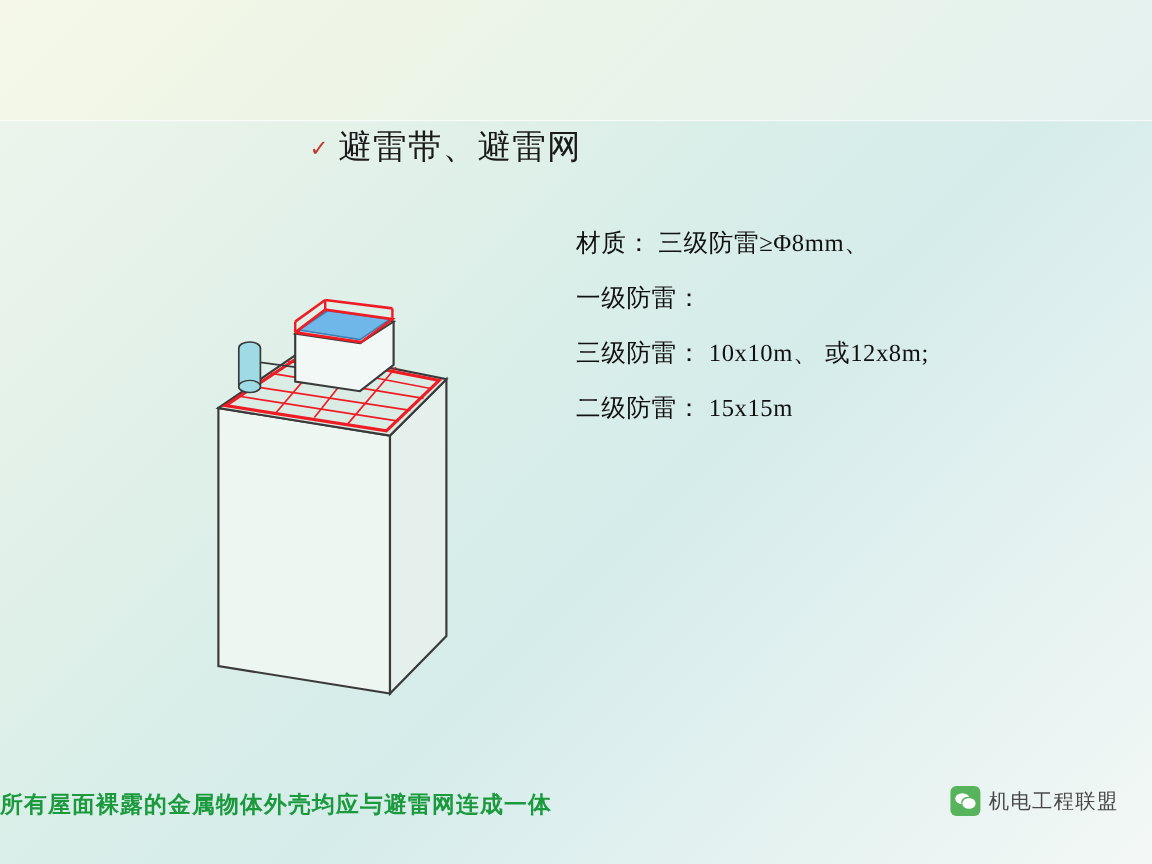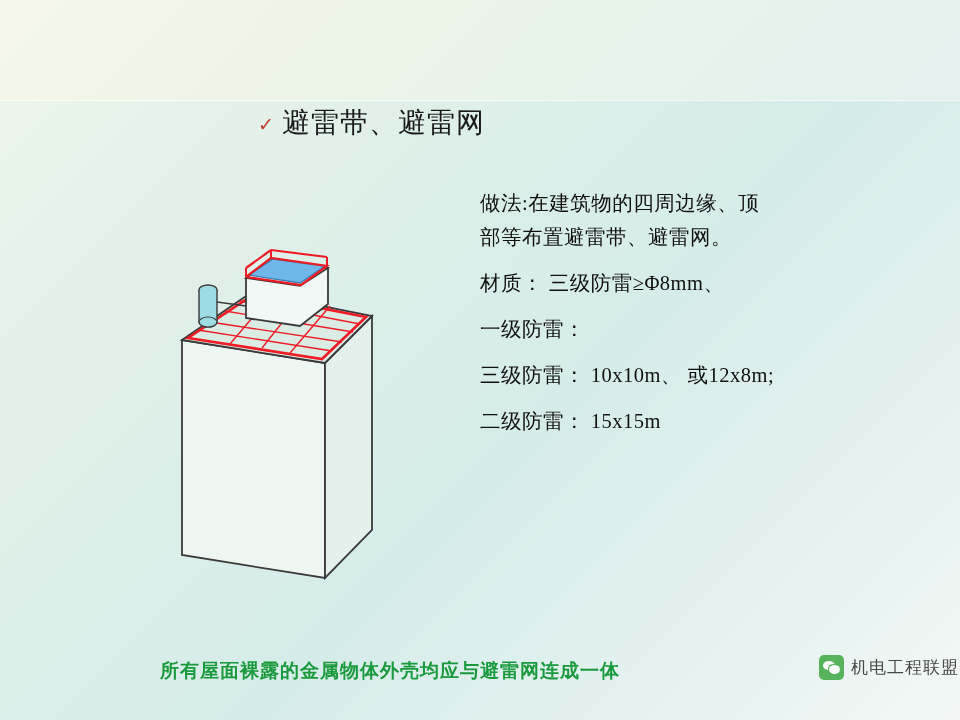--- a/index.html
+++ b/index.html
@@ -94,29 +94,28 @@
     width: 300px;
     height: 350px;
   }
 
   
   #footer-text {
     position: absolute;
     left: 0;
     top: 658px;
     width: 780px;
-    text-align: center;
     font-size: 19px;
     font-weight: bold;
     color: #1a9a3c;
     letter-spacing: 1px;
   }
   #watermark {
     position: absolute;
-    right: 1px;
+    right: 28px;
     top: 655px;
     display: flex;
     align-items: center;
     gap: 7px;
     opacity: 0.92;
     text-align: right;
   }
   #wechat-icon {
     width: 25px;
     height: 25px;
@@ -197,24 +196,20 @@
       <ellipse cx="58" cy="60" rx="9" ry="5" fill="#9fdbe5" stroke="#3a3a3a" stroke-width="1.4"></ellipse>
       <path d="M49,60 L49,92 A9,5 0 0 0 67,92 L67,60" fill="#9fdbe5" stroke="#3a3a3a" stroke-width="1.4"></path>
       <ellipse cx="58" cy="92" rx="9" ry="5" fill="#9fdbe5" stroke="#3a3a3a" stroke-width="1.2"></ellipse>
 
       <line x1="67" y1="72" x2="96" y2="76" stroke="#3a3a3a" stroke-width="1.5"></line>
     </svg>
   </div>
 
   <div id="text-block">
     <div class="para">
-      <span class="para-line">做法:在建筑物的四周边缘、顶</span>
-      <span class="para-line">部等布置避雷带、避雷网。</span>
-    </div>
-    <div class="para">
       <span class="para-line">材质： 三级防雷≥Φ8mm、</span>
     </div>
     <div class="para">
       <span class="para-line">一级防雷：</span>
     </div>
     <div class="para">
       <span class="para-line">三级防雷： 10x10m、 或12x8m;</span>
     </div>
     <div class="para">
       <span class="para-line">二级防雷： 15x15m</span>

